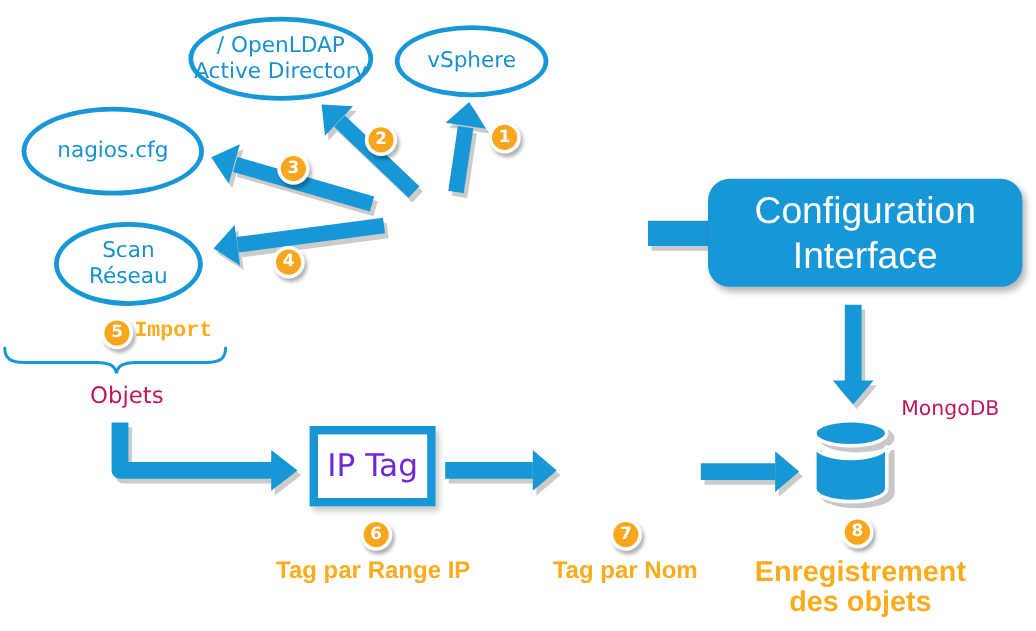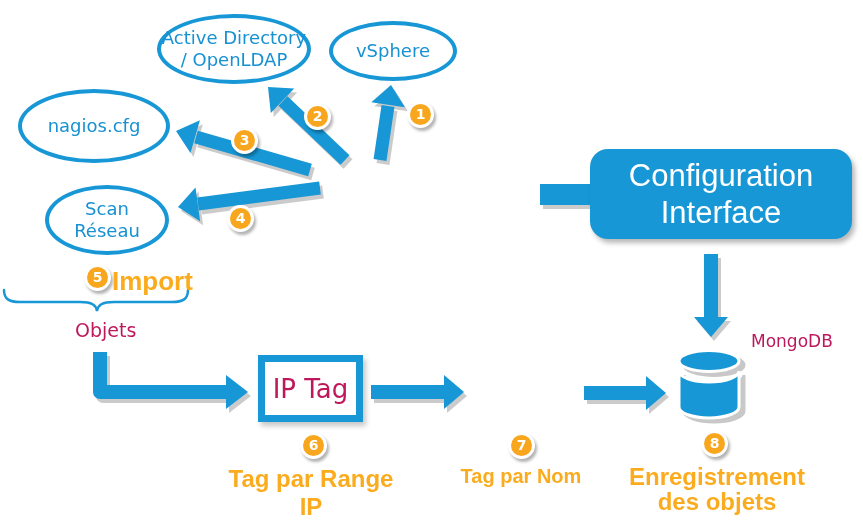--- a/index.html
+++ b/index.html
@@ -28,21 +28,21 @@
     align-items:center;justify-content:center;text-align:center;
     font-family:"Liberation Sans",sans-serif;
     box-shadow:3px 4px 5px rgba(0,0,0,0.28);
   }
   .node-sync  {left:288px;top:152px;width:255px;height:86px;font-size:35px;}
   .node-config{left:590px;top:149px;width:262px;height:90px;font-size:31px;line-height:37px;}
 
   
   .tagbox{
     position:absolute;z-index:2;box-sizing:border-box;background:#ffffff;
-    border:7px solid #1797D5;color:#be185d;
+    border:7px solid #1797D5;color:#6d28d9;
     display:flex;flex-direction:column;align-items:center;justify-content:center;
     text-align:center;box-shadow:3px 4px 5px rgba(0,0,0,0.22);
   }
   .node-iptag  {left:258px;top:355px;width:105px;height:67px;font-size:26px;}
   .node-nametag{left:470px;top:358px;width:103px;height:66px;font-size:25px;line-height:28px;}
 
   
   .badge{
     position:absolute;z-index:3;width:21px;height:21px;border-radius:50%;
     background:#F9A61F;border:3px solid #ffffff;
@@ -53,22 +53,22 @@
   .b1{left:407px;top:101px;} .b2{left:304px;top:103px;}
   .b3{left:231px;top:127px;} .b4{left:227px;top:205px;}
   .b5{left:84px; top:264px;} .b6{left:300px;top:432px;}
   .b7{left:508px;top:432px;} .b8{left:701px;top:430px;}
 
   
   .olabel{
     position:absolute;z-index:3;color:#FBAC1E;font-weight:bold;
     font-family:"Liberation Sans",sans-serif;
   }
-  .label-import   {left:112px;top:266px;font-size:26px;}
-  .label-tagrange {left:221px;top:465px;width:180px;text-align:center;font-size:24px;}
+  .label-import   {left:112px;top:266px;font-size:18px;font-family:Liberation Mono, monospace;}
+  .label-tagrange {left:221px;top:465px;width:180px;text-align:center;font-size:20px;}
   .label-tagnom   {left:441px;top:465px;width:160px;text-align:center;font-size:20px;}
   .label-enreg    {left:627px;top:464px;width:180px;text-align:center;font-size:24px;line-height:25px;}
 
   .klabel{position:absolute;z-index:3;color:#be185d;font-family:"DejaVu Sans",sans-serif;}
   .label-objets {left:75px; top:319px;font-size:19px;}
   .label-mongodb{left:751px;top:331px;font-size:17px;}
 </style>
 </head>
 <body>
 
@@ -121,22 +121,22 @@
       <g transform="translate(5,4)" fill="#c8c8c8" stroke="#c8c8c8" stroke-width="3">
         <path d="M679 371 A30 11 0 0 0 739 371 L739 407 A30 11 0 0 1 679 407 Z"></path>
         <ellipse cx="709" cy="361" rx="30" ry="10.5"></ellipse>
       </g>
       <path d="M679 371 A30 11 0 0 0 739 371 L739 407 A30 11 0 0 1 679 407 Z" fill="#1797D5" stroke="#ffffff" stroke-width="3"></path>
       <ellipse cx="709" cy="361" rx="30" ry="10.5" fill="#1797D5" stroke="#ffffff" stroke-width="3"></ellipse>
     </g>
   </svg>
 
   <div class="enode node-ad">
+    <span>/ OpenLDAP</span>
     <span>Active Directory</span>
-    <span>/ OpenLDAP</span>
   </div>
   <div class="enode node-vsphere">
     <span>vSphere</span>
   </div>
   <div class="enode node-nagios">
     <span>nagios.cfg</span>
   </div>
   <div class="enode node-scan">
     <span>Scan</span>
     <span>Réseau</span>

